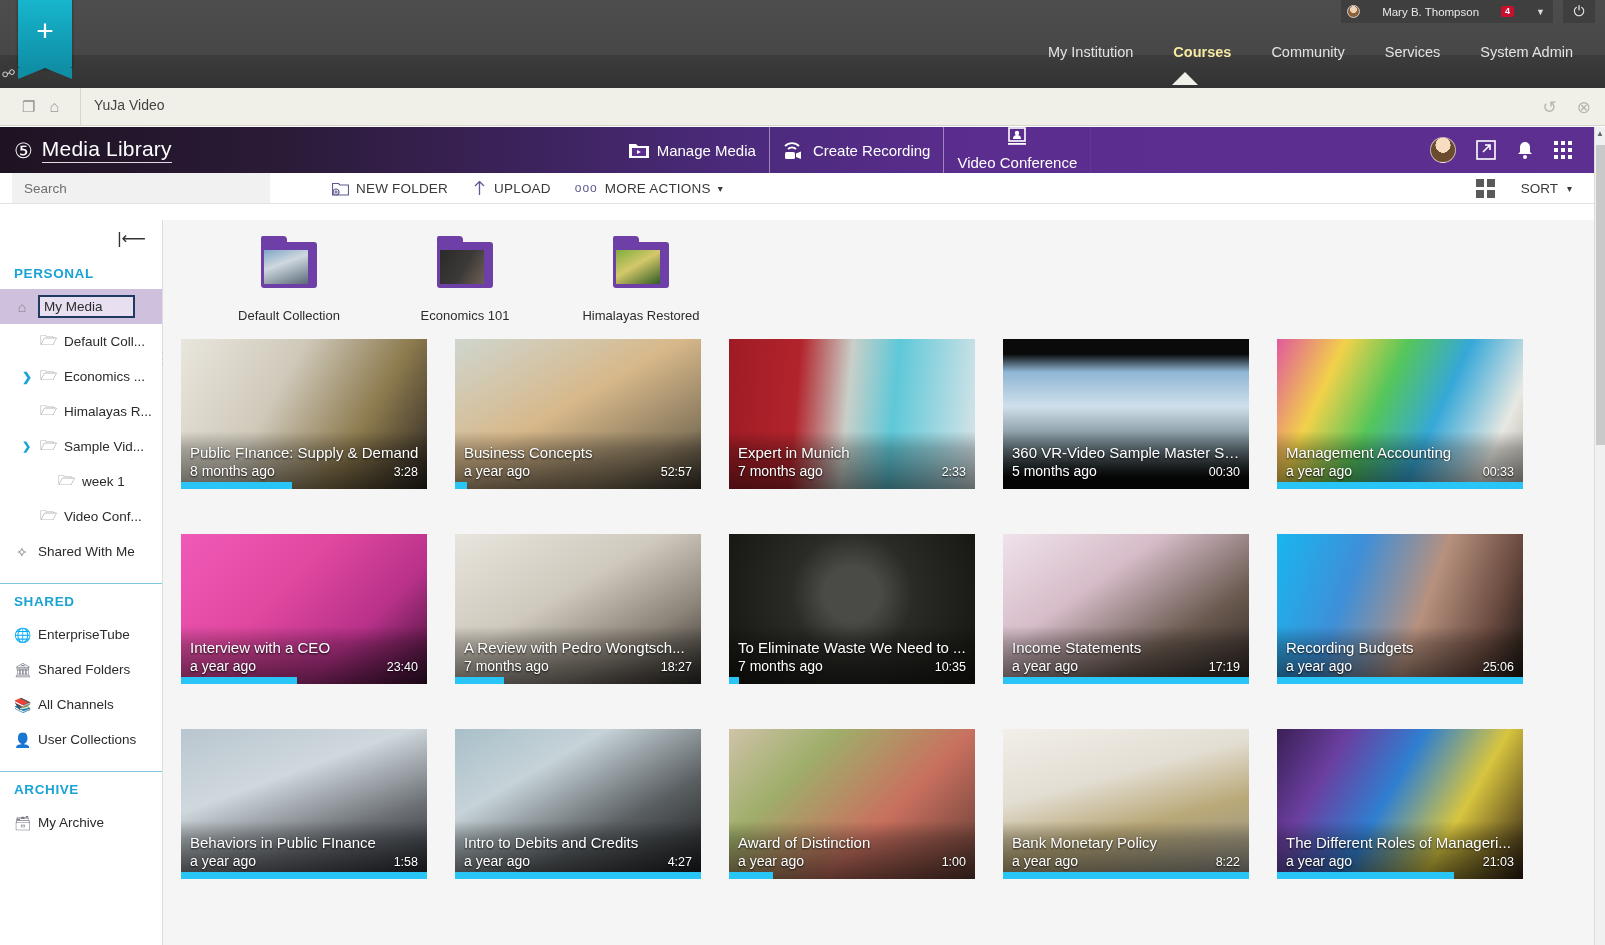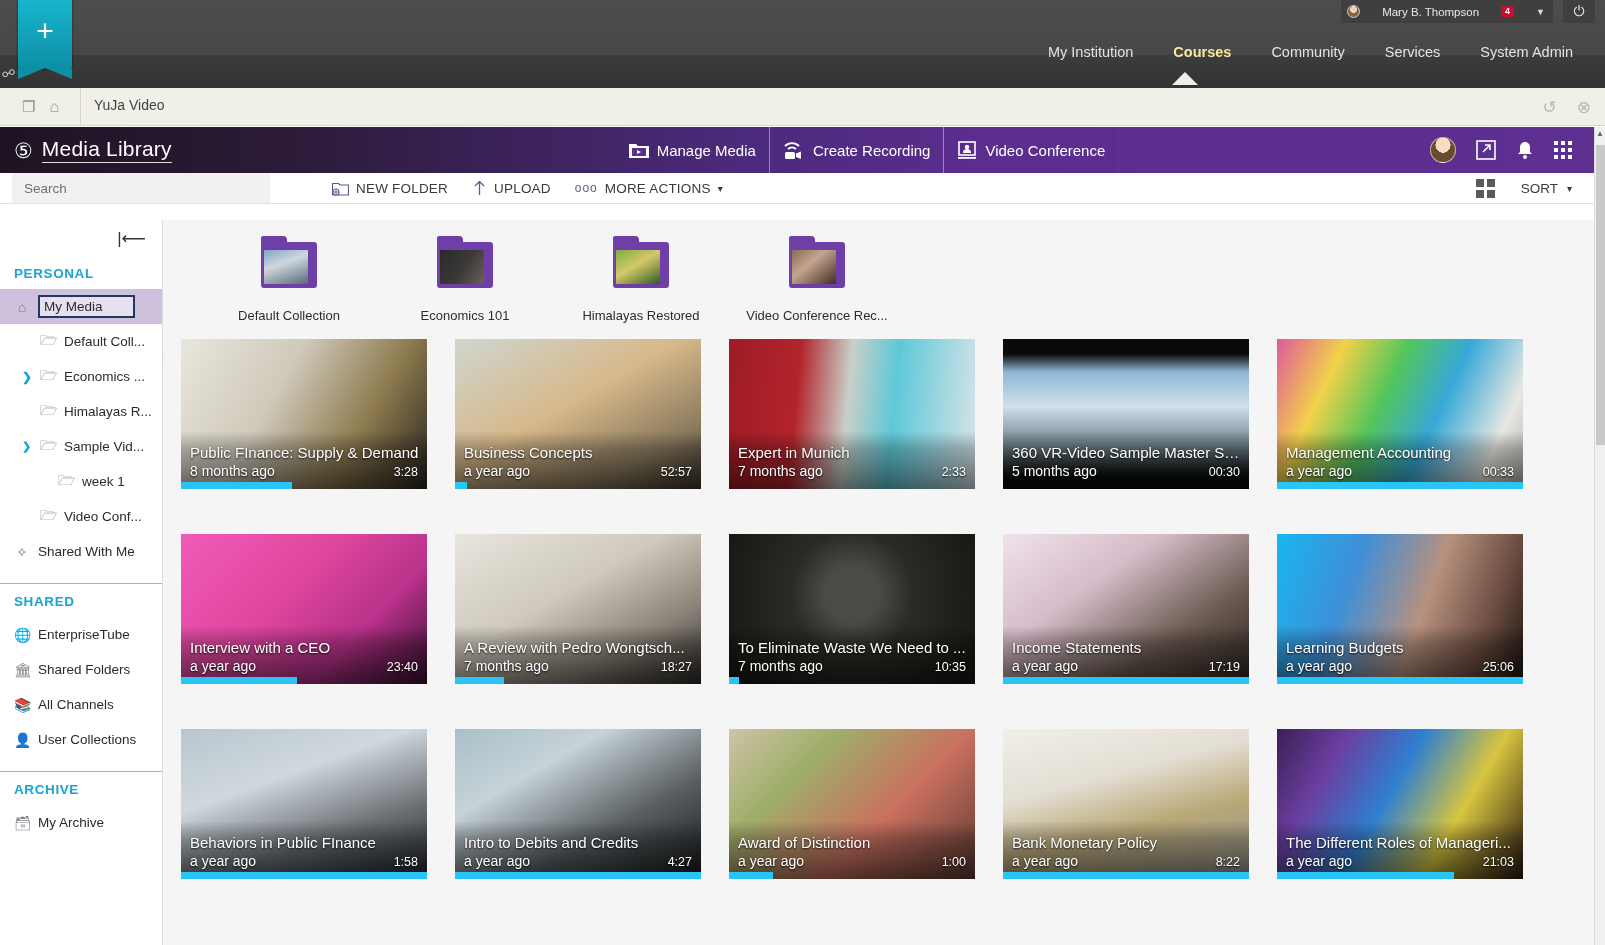--- a/index.html
+++ b/index.html
@@ -102,21 +102,21 @@
   .logo-text {
     font-size: 21px; letter-spacing: .2px;
     border-bottom: 1.5px solid rgba(255,255,255,.85); padding-bottom: 1px;
   }
   .hdr-actions { display: flex; align-items: center; margin-left: 444px; height: 58px; }
   .hdr-act {
     display: flex; align-items: center; gap: 8px; height: 46px;
     padding: 0 13px; font-size: 15px; color: #fff; white-space: nowrap;
   }
   .hdr-act.sep { border-left: 1px solid rgba(255,255,255,.42); }
-  .hdr-act.sep2 { border-left: 1px solid rgba(255,255,255,.42); border-right: 1px solid rgba(255,255,255,.05); }
+  .hdr-act.sep2 { border-left: 1px solid rgba(255,255,255,.42); border-right: 1px solid rgba(255,255,255,.05); flex-direction: column; }
   .hdr-right {
     margin-left: auto; display: flex; align-items: center; gap: 20px; padding-right: 22px;
   }
   .hdr-avatar {
     width: 26px; height: 26px; border-radius: 50%;
     background: radial-gradient(circle at 50% 30%, #f6ddc2 0 36%, #6b4b2e 37% 100%);
     border: 1px solid rgba(255,255,255,.6);
   }
   .grid-icon { display: grid; grid-template-columns: repeat(3,4px); gap: 3px; }
   .grid-icon i { width: 4px; height: 4px; background: #fff; display: block; }
@@ -457,26 +457,20 @@
         <div class="folder-thumb" style="background:linear-gradient(120deg,#2a2a2a 0%,#3c3a38 55%,#6e5f55 100%);"></div>
       </div>
       <div class="folder-lbl">Economics 101</div>
     </div>
     <div class="folder">
       <div class="folder-ic">
         <div class="folder-thumb" style="background:linear-gradient(150deg,#7fae3e 0%,#d4c86a 45%,#2f5c22 100%);"></div>
       </div>
       <div class="folder-lbl">Himalayas Restored</div>
     </div>
-    <div class="folder">
-      <div class="folder-ic">
-        <div class="folder-thumb" style="background:linear-gradient(140deg,#8a6a52 0%,#c4a58d 40%,#3f2f26 100%);"></div>
-      </div>
-      <div class="folder-lbl">Video Conference Rec...</div>
-    </div>
   </div>
 
   <div class="cards">
 
     <div class="card">
       <div class="card-thumb" style="background:linear-gradient(120deg,#e9e6dd 0%,#cfc9ba 38%,#8d7a4e 70%,#2a2520 100%);"></div>
       <div class="card-overlay"></div>
       <div class="card-title">Public FInance: Supply &amp; Demand</div>
       <div class="card-date">8 months ago</div>
       <div class="card-dur">3:28</div>
@@ -551,21 +545,21 @@
       <div class="card-overlay"></div>
       <div class="card-title">Income Statements</div>
       <div class="card-date">a year ago</div>
       <div class="card-dur">17:19</div>
       <div class="card-prog" style="width:100%"></div>
     </div>
 
     <div class="card" style="margin-right:0">
       <div class="card-thumb" style="background:linear-gradient(110deg,#18b6ef 0%,#3f8fd8 30%,#b7917e 58%,#6a4b40 82%,#1a1410 100%);"></div>
       <div class="card-overlay"></div>
-      <div class="card-title">Learning Budgets</div>
+      <div class="card-title">Recording Budgets</div>
       <div class="card-date">a year ago</div>
       <div class="card-dur">25:06</div>
       <div class="card-prog" style="width:100%"></div>
     </div>
 
     <div class="card">
       <div class="card-thumb" style="background:linear-gradient(160deg,#b9c6cf 0%,#cfd8dd 35%,#6b6f74 68%,#20242a 100%);"></div>
       <div class="card-overlay"></div>
       <div class="card-title">Behaviors in Public FInance</div>
       <div class="card-date">a year ago</div>

